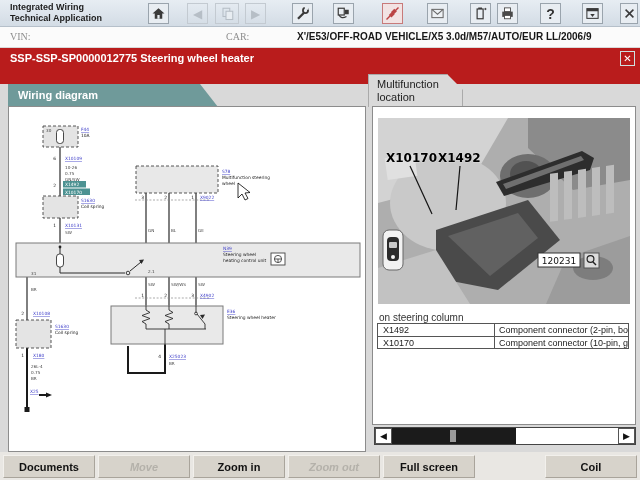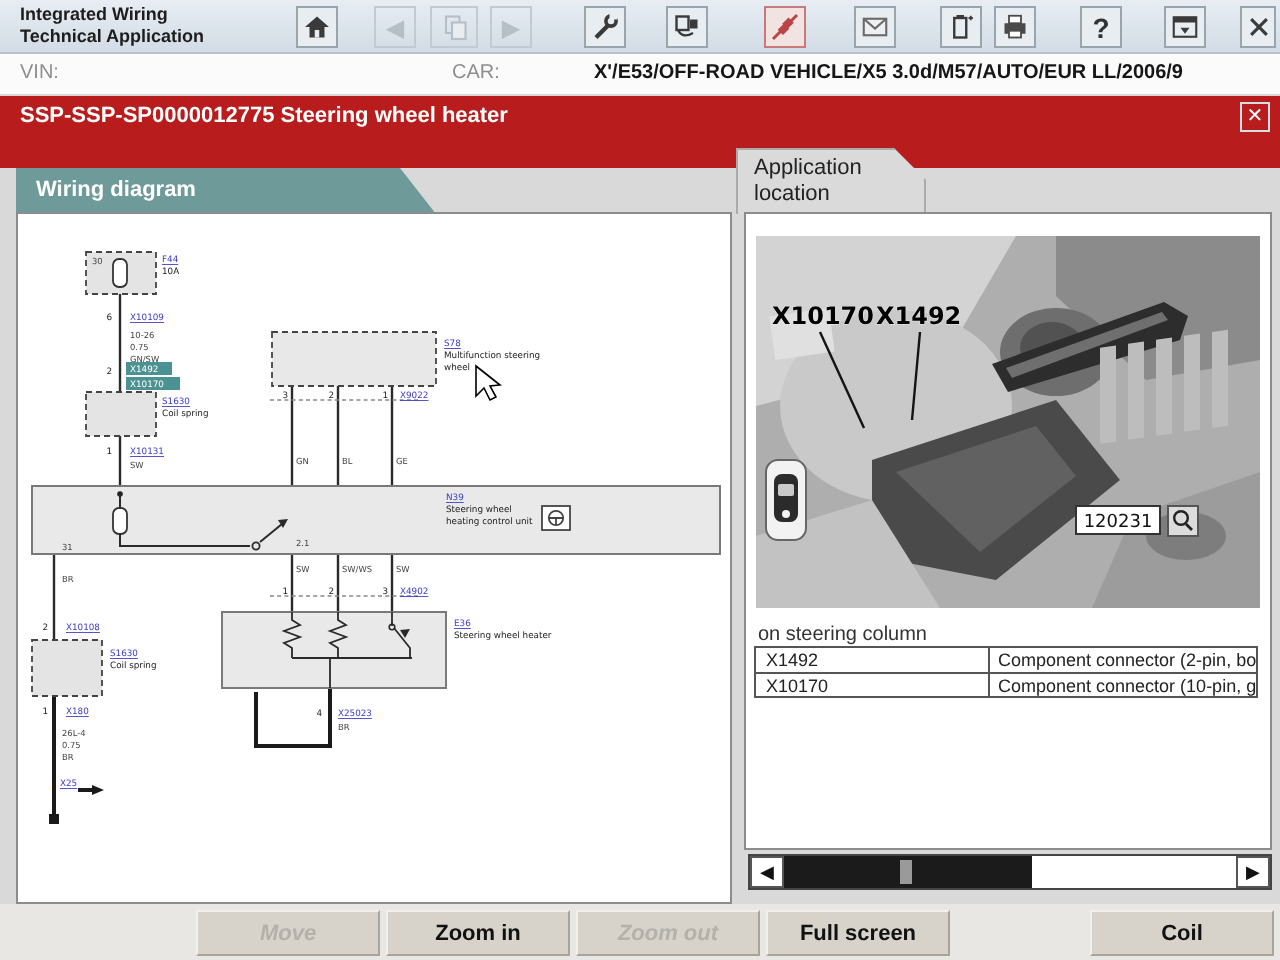--- a/index.html
+++ b/index.html
@@ -12,21 +12,21 @@
     color:#1d1d1d;line-height:11px;}
   .tbtn{position:absolute;top:3px;width:21px;height:21px;background:#e8edf2;
     border:1px solid #9aa4ad;box-sizing:border-box;display:flex;align-items:center;
     justify-content:center;font-size:12px;color:#333;}
   .tbtn.dis{border-color:#c3cad1;color:#b6bec6;background:transparent;}
   .tbtn.red{border-color:#c87a7a;background:#f2e3e3;}
   .tbtn svg{display:block;}
   
   #vinbar{position:absolute;left:0;top:27px;width:640px;height:20px;background:#fbfbfb;
     font-size:10px;color:#8e8e8e;}
-  #vinbar .lbl{position:absolute;top:4px;}
+  #vinbar .lbl{position:absolute;top:4px;font-family:Liberation Serif, serif;}
   #car-value{position:absolute;left:253px;top:4px;color:#161616;font-weight:bold;white-space:nowrap;margin-left:44px;}
   
   #titlebar{position:absolute;left:0;top:48px;width:640px;height:36px;background:#b91c1c;}
   #titlebar .txt{position:absolute;left:10px;top:4px;color:#fff;font-weight:bold;font-size:11px;}
   #titlebar-close{position:absolute;right:5px;top:3px;width:15px;height:15px;
     border:1px solid #cfe0e0;color:#fff;font-size:10px;line-height:13px;text-align:center;box-sizing:border-box;}
   
   .tab{position:absolute;box-sizing:border-box;font-size:11px;font-weight:bold;}
   #tab-wiring{left:8px;top:84px;width:210px;height:23px;background:#6f9a9a;color:#fff;
     padding:5px 0 0 10px;clip-path:polygon(0 0,calc(100% - 18px) 0,100% 100%,0 100%);}
@@ -185,21 +185,21 @@
 
   <div id="titlebar">
     <span class="txt">SSP-SSP-SP0000012775 Steering wheel heater</span>
     <div id="titlebar-close">✕</div>
   </div>
 
   <div class="tab" id="tab-wiring">
     <span>Wiring diagram</span>
   </div>
   <div class="tab" id="tab-install">
-    <div>Application</div>
+    <div>Multifunction</div>
     <div>location</div>
   </div>
 
   <div id="left-panel">
     <svg width="356" height="344" viewBox="0 0 356 344">
 
       <g stroke="#2a2a2a" stroke-width="1.2" fill="none">
         <path d="M51,40 V89"></path>
           <path d="M51,111 V136"></path>
         <path d="M137,86 V136"></path>
@@ -380,20 +380,21 @@
 
   <div id="hscroll">
     <div class="sarrow" style="left:0">◀</div>
     <div id="sthumb">
       <div id="sgrip"></div>
     </div>
     <div class="sarrow" style="right:0">▶</div>
   </div>
 
   <div id="btnbar">
+    <button class="btn" style="left:3px">Documents</button>
     <button class="btn dis" style="left:98px">Move</button>
     <button class="btn" style="left:193px">Zoom in</button>
     <button class="btn dis" style="left:288px">Zoom out</button>
     <button class="btn" style="left:383px">Full screen</button>
     <button class="btn" style="left:545px">Coil</button>
   </div>
 
 </div>
 
 </body></html>

